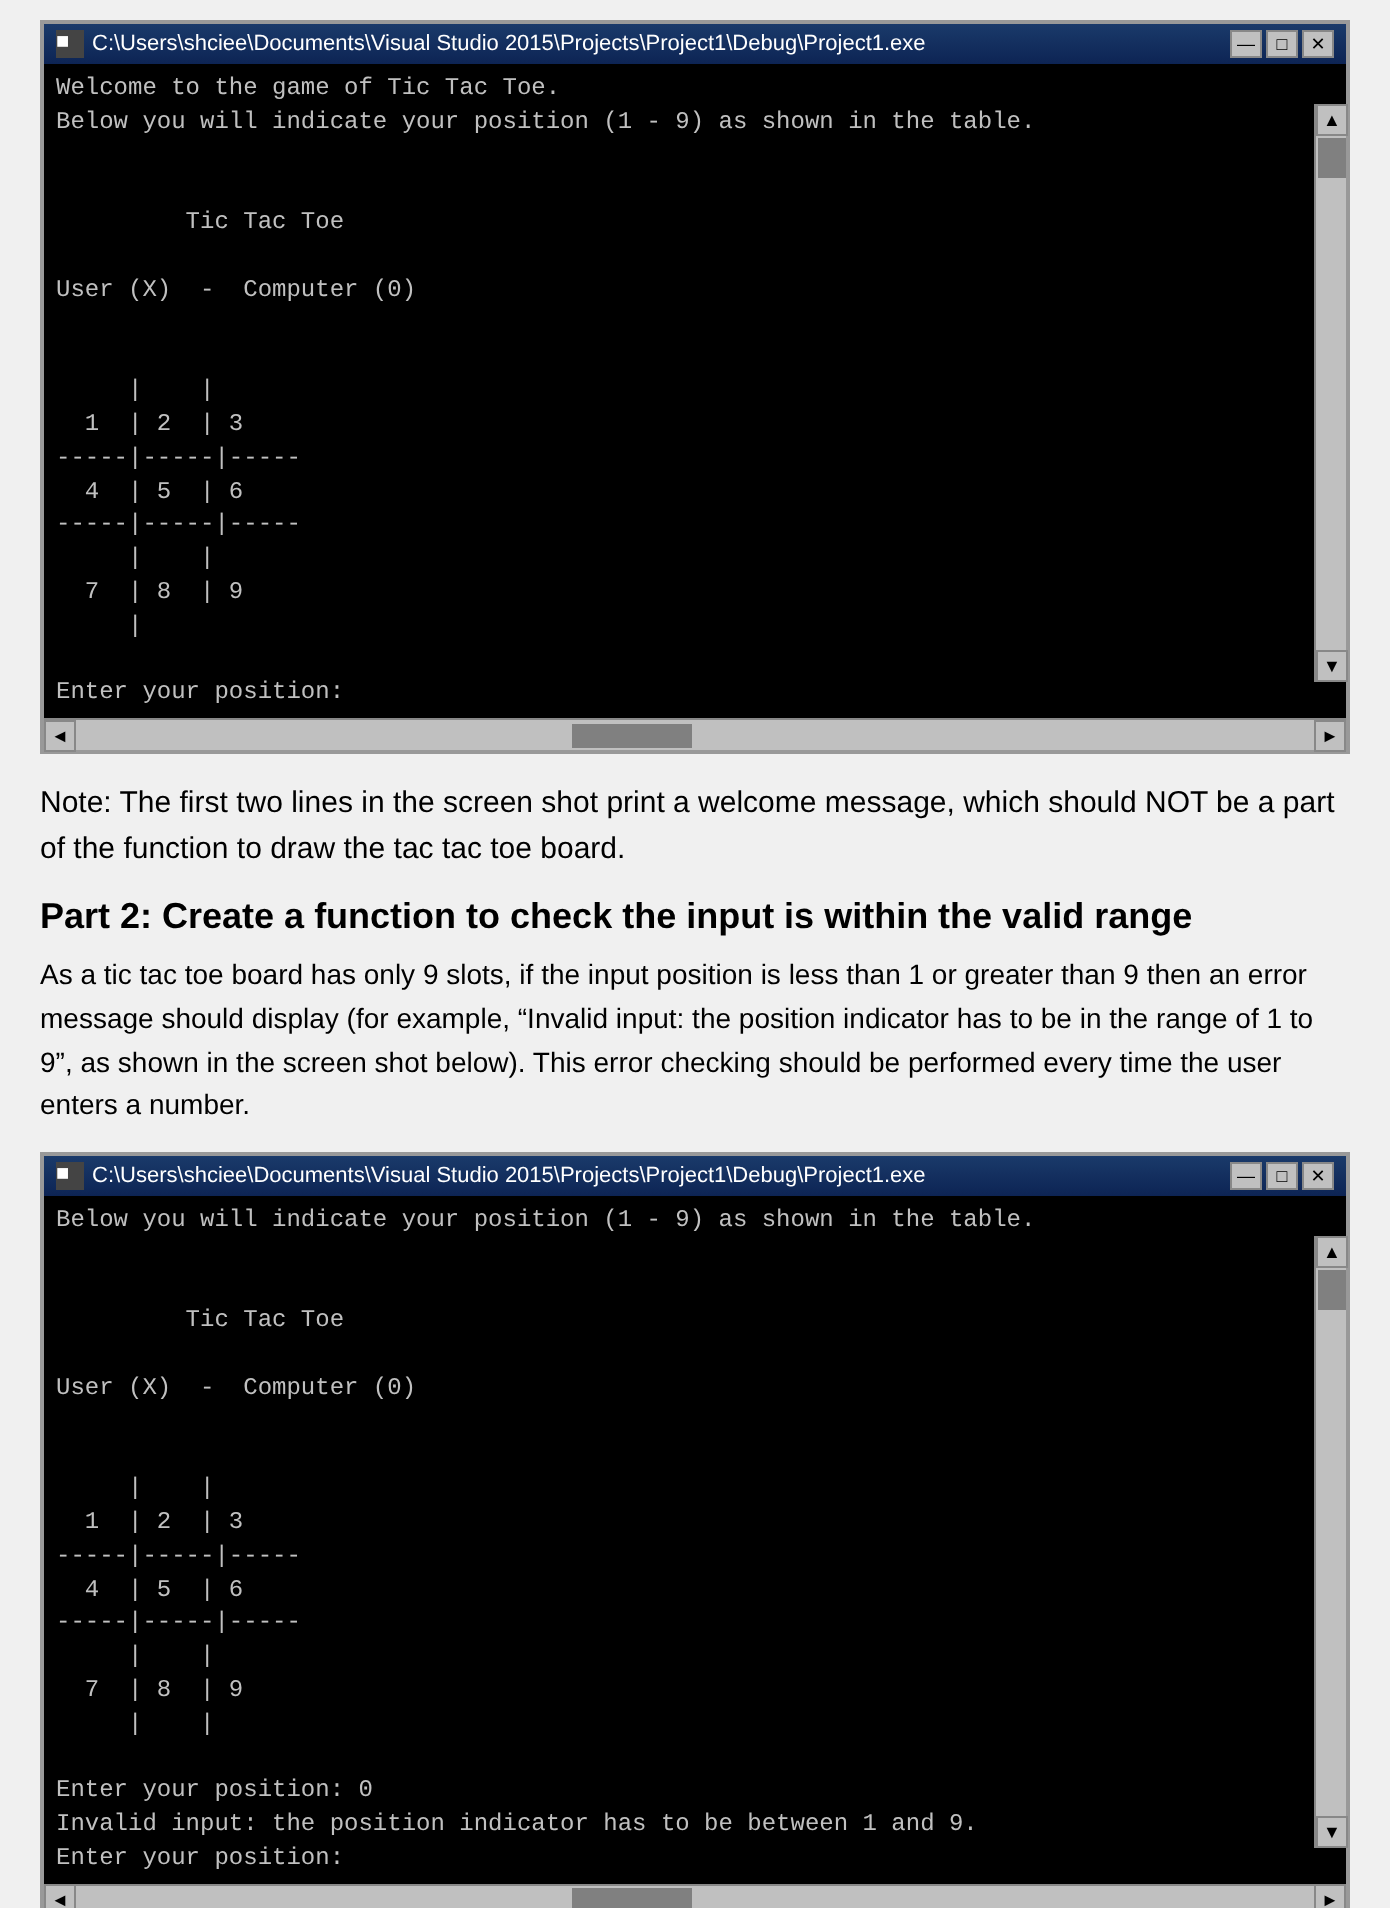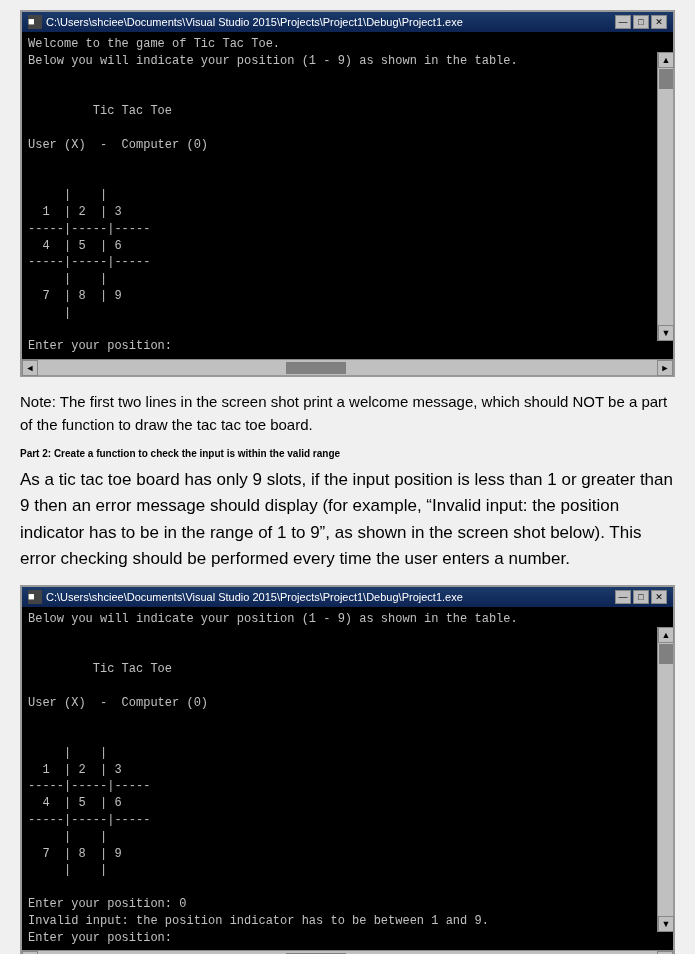--- a/index.html
+++ b/index.html
@@ -145,28 +145,28 @@
     }
 
     .note-text {
       font-size: 15px;
       color: #000;
       margin: 8px 0 12px 0;
       line-height: 1.5;
     }
 
     .part2-heading {
-      font-size: 10px;
+      font-size: 18px;
       font-weight: bold;
       color: #000;
       margin-bottom: 8px;
     }
 
     .part2-text {
-      font-size: 17px;
+      font-size: 14px;
       color: #000;
       line-height: 1.55;
       margin-bottom: 12px;
     }
 
     .console-window-2 {
       margin-bottom: 0;
     }
   </style>
 </head>

